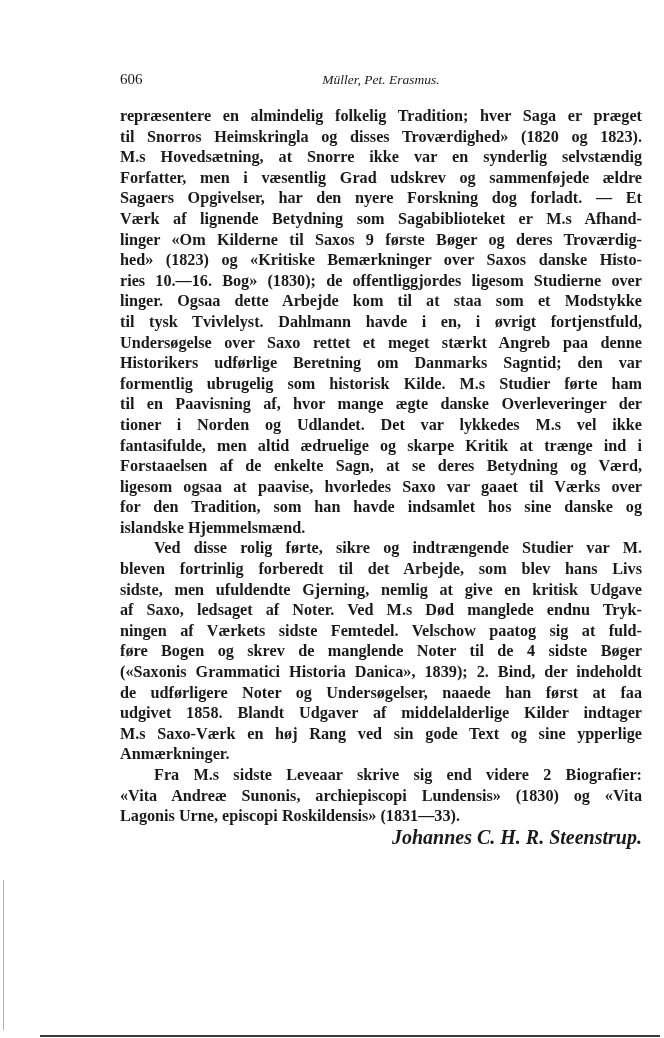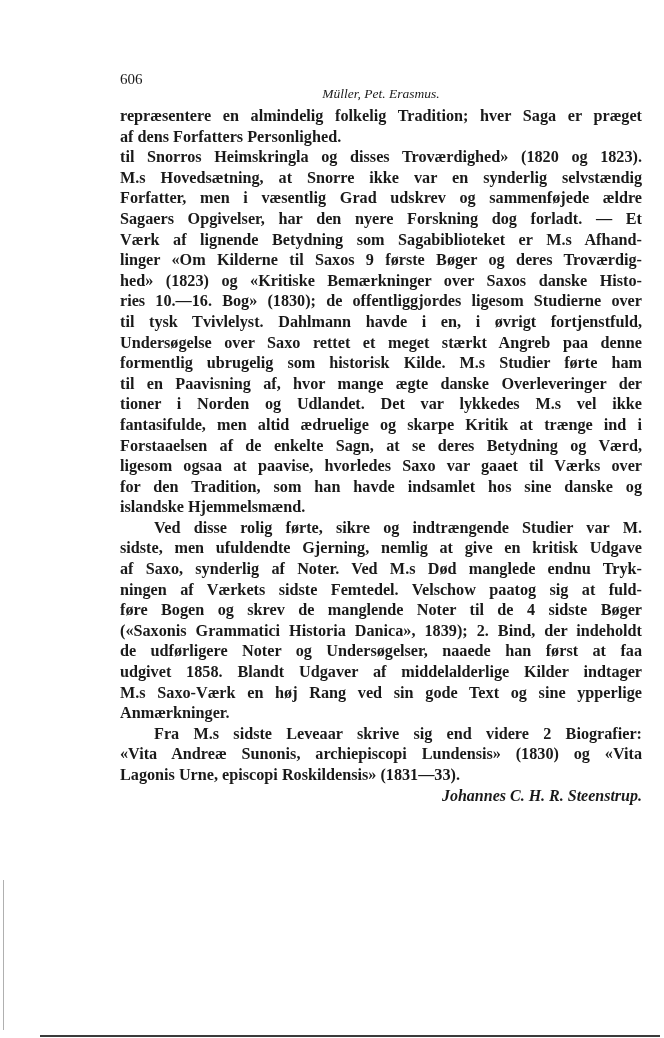--- a/index.html
+++ b/index.html
@@ -5,60 +5,62 @@
   html, body { margin: 0; padding: 0; }
   body {
     width: 664px; height: 1038px; background: #ffffff; position: relative; overflow: hidden;
     font-family: "DejaVu Serif", "Liberation Serif", serif; color: #1a1a1a;
   }
   .page { position: absolute; left: 0; top: 0; width: 552px; height: 1038px; }
   .left-rule { position: absolute; left: 3px; top: 880px; width: 1px; height: 150px; background: #b0b0b0; }
   .bottom-rule { position: absolute; left: 40px; top: 1035px; width: 620px; height: 2px; background: #3a3a3a; }
   .header { position: absolute; top: 71px; left: 120px; width: 522px; height: 20px; }
   .page-number { position: absolute; left: 0; top: 0; font-family: "Liberation Serif", serif; font-size: 15px; }
-  .running-head { position: absolute; left: 0; width: 100%; top: 1px; text-align: center; font-family: "Liberation Serif", serif; font-style: italic; font-size: 13.5px; margin-top: 14px; }
+  .running-head { position: absolute; left: 0; width: 100%; top: 1px; text-align: center; font-family: "Liberation Serif", serif; font-style: italic; font-size: 13.5px; }
   .body { position: absolute; left: 120px; top: 106px; width: 522px; font-family: "Liberation Serif", serif; font-size: 16.2px; line-height: 20.6px; font-weight: bold; }
   .line { display: block; white-space: nowrap; text-align: justify; text-align-last: justify; height: 20.6px; }
   .line.last { text-align-last: left; }
   .line.indent { padding-left: 34px; }
-  .signature { display: block; text-align: right; font-style: italic; font-size: 16px; line-height: 20.6px; }
+  .signature { display: block; text-align: right; font-style: italic; font-size: 20px; line-height: 20.6px; }
 </style>
 </head>
 <body>
 
 <div class="page">
   <div class="header">
     <span class="page-number">606</span>
     <span class="running-head">Müller, Pet. Erasmus.</span>
   </div>
 
   <div class="body" id="body-text">
       <span class="line">repræsentere en almindelig folkelig Tradition; hver Saga er præget</span>
-      <span class="line last">af dens Forfatters Personlighed.</span>
       <span class="line">til Snorros Heimskringla og disses Troværdighed» (1820 og 1823).</span>
       <span class="line">M.s Hovedsætning, at Snorre ikke var en synderlig selvstændig</span>
       <span class="line">Forfatter, men i væsentlig Grad udskrev og sammenføjede ældre</span>
       <span class="line">Sagaers Opgivelser, har den nyere Forskning dog forladt. — Et</span>
       <span class="line">Værk af lignende Betydning som Sagabiblioteket er M.s Afhand-</span>
       <span class="line">linger «Om Kilderne til Saxos 9 første Bøger og deres Troværdig-</span>
       <span class="line">hed» (1823) og «Kritiske Bemærkninger over Saxos danske Histo-</span>
       <span class="line">ries 10.—16. Bog» (1830); de offentliggjordes ligesom Studierne over</span>
+      <span class="line">linger.  Ogsaa dette Arbejde kom til at staa som et Modstykke</span>
       <span class="line">til tysk Tvivlelyst.  Dahlmann havde i en, i øvrigt fortjenstfuld,</span>
       <span class="line">Undersøgelse over Saxo rettet et meget stærkt Angreb paa denne</span>
+      <span class="line">Historikers udførlige Beretning om Danmarks Sagntid; den var</span>
       <span class="line">formentlig ubrugelig som historisk Kilde.  M.s Studier førte ham</span>
       <span class="line">til en Paavisning af, hvor mange ægte danske Overleveringer der</span>
       <span class="line">tioner i Norden og Udlandet.  Det var lykkedes M.s vel ikke</span>
       <span class="line">fantasifulde, men altid ædruelige og skarpe Kritik at trænge ind i</span>
       <span class="line">Forstaaelsen af de enkelte Sagn, at se deres Betydning og Værd,</span>
       <span class="line">ligesom ogsaa at paavise, hvorledes Saxo var gaaet til Værks over</span>
       <span class="line">for den Tradition, som han havde indsamlet hos sine danske og</span>
       <span class="line last">islandske Hjemmelsmænd.</span>
       <span class="line indent">Ved disse rolig førte, sikre og indtrængende Studier var M.</span>
+      <span class="line">bleven fortrinlig forberedt til det Arbejde, som blev hans Livs</span>
       <span class="line">sidste, men ufuldendte Gjerning, nemlig at give en kritisk Udgave</span>
-      <span class="line">af Saxo, synderlig af Noter.  Ved M.s Død manglede endnu Tryk-</span>
+      <span class="line">af Saxo, ledsaget af Noter.  Ved M.s Død manglede endnu Tryk-</span>
       <span class="line">ningen af Værkets sidste Femtedel.  Velschow paatog sig at fuld-</span>
       <span class="line">føre Bogen og skrev de manglende Noter til de 4 sidste Bøger</span>
       <span class="line">(«Saxonis Grammatici Historia Danica», 1839); 2. Bind, der indeholdt</span>
       <span class="line">de udførligere Noter og Undersøgelser, naaede han først at faa</span>
       <span class="line">udgivet 1858.  Blandt Udgaver af middelalderlige Kilder indtager</span>
       <span class="line">M.s Saxo-Værk en høj Rang ved sin gode Text og sine ypperlige</span>
       <span class="line last">Anmærkninger.</span>
       <span class="line indent">Fra M.s sidste Leveaar skrive sig end videre 2 Biografier:</span>
       <span class="line">«Vita Andreæ Sunonis, archiepiscopi Lundensis» (1830) og «Vita</span>
       <span class="line last">Lagonis Urne, episcopi Roskildensis» (1831—33).</span>

